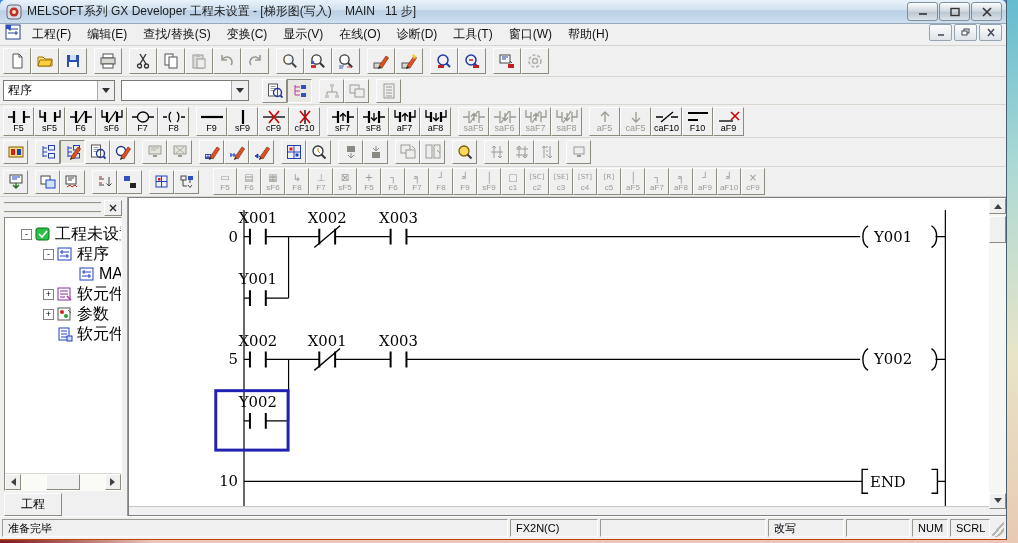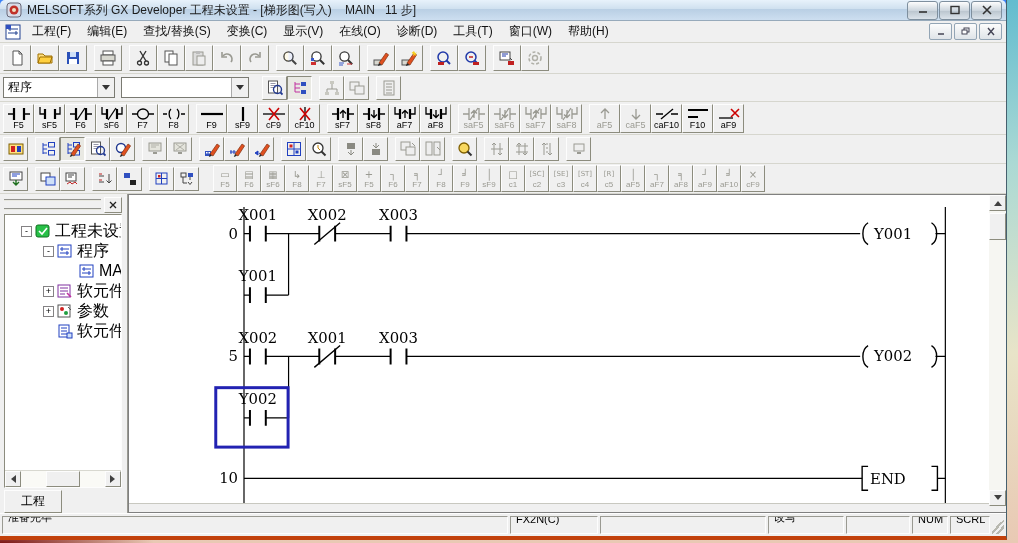--- a/index.html
+++ b/index.html
@@ -4,32 +4,32 @@
 <style>
   html,body{margin:0;padding:0}
   body{
     width:1018px;height:543px;overflow:hidden;
     font-family:"Liberation Sans",sans-serif;
     background:
       radial-gradient(ellipse 220px 30px at 0% 100%, #7a1414 0%, rgba(122,20,20,0) 70%),
       linear-gradient(180deg,#63bccf 0%,#abd9d4 30%,#e8e4c8 65%,#e9c9b4 100%);
   }
   .window{position:absolute;left:0;top:0;width:1007px;height:540px;background:#3b82f6;
-    border-right:1px solid #46606e;border-bottom:4px solid #c2410c;display:flex;flex-direction:column;box-sizing:border-box}
+    border-right:1px solid #46606e;border-bottom:1px solid #c2410c;display:flex;flex-direction:column;box-sizing:border-box}
   
   .titlebar{height:25px;display:flex;align-items:center;padding:0 4px 0 6px;
     background:linear-gradient(180deg,#e8f2fb 0%,#cfe0ef 45%,#b9cfe4 46%,#cddff0 100%);
     border-bottom:1px solid #97aabb;border-radius:5px 5px 0 0}
   .title{font-size:12px;color:#1c1c1c;white-space:pre;margin-left:5px;flex:1;overflow:hidden}
   .wbtns{display:flex;gap:1px}
   .wbtn{width:29px;height:17px;display:flex;align-items:center;justify-content:center;
     background:linear-gradient(180deg,#fdfdfd,#cdd6de 50%,#b9c4cd 51%,#dbe3ea);
     border:1px solid #7e8f9e;border-radius:3px}
   
-  .menubar{height:21px;display:flex;align-items:center;background:#f0f0f0;border-bottom:1px solid #d6d6ce;padding:0 2px}
+  .menubar{height:21px;display:flex;background:#f0f0f0;border-bottom:1px solid #d6d6ce;padding:0 2px}
   .menu-item{font-size:12px;color:#111;padding:2px 8px;white-space:nowrap}
   .mdi-btns{margin-left:auto;display:flex;gap:2px;padding-right:2px}
   .mdibtn{width:21px;height:15px;display:flex;align-items:center;justify-content:center;
     background:linear-gradient(180deg,#fcfcfc,#dfe4e8);border:1px solid #93a5b5;border-radius:2px}
   
   .tbar{display:flex;align-items:center;background:#f0f0f0;border-bottom:1px solid #d6d6ce;padding:2px 3px;box-sizing:border-box}
   .row1{height:32px}.row2{height:28px}.row3{height:33px}.row4{height:29px}.row5{height:30px}
   .tbtn{width:28px;height:26px;min-width:28px;display:flex;align-items:center;justify-content:center;
     background:#f0f0f0;border:1px solid;border-color:#fdfdfd #8c8c7e #8c8c7e #fdfdfd;box-sizing:border-box}
   .small{width:25px;height:24px;min-width:25px}
@@ -89,21 +89,21 @@
   .mdibottom{height:8px;background:#f0f0f0;border-top:1px solid #c8c8c0}
   .vscroll{position:absolute;right:0;top:0;width:17px;height:311px;background:#f6f6f2;display:flex;flex-direction:column}
   .varrow{width:17px;height:16px;background:#f0f0f0;border:1px solid;border-color:#fdfdfd #8c8c7e #8c8c7e #fdfdfd;
     display:flex;align-items:center;justify-content:center;box-sizing:border-box}
   .vtrack{flex:1;position:relative}
   .vthumb{position:absolute;top:2px;left:0;width:17px;height:27px;background:#f0f0f0;
     border:1px solid;border-color:#fdfdfd #8c8c7e #8c8c7e #fdfdfd;box-sizing:border-box}
   
   .statusbar{height:23px;display:flex;align-items:center;background:#f0f0f0;border-top:1px solid #fdfdfd;padding:2px 2px;box-sizing:border-box;gap:2px}
   .seg{height:18px;border:1px solid;border-color:#9a9a92 #fdfdfd #fdfdfd #9a9a92;
-    font-size:11px;color:#000;display:flex;align-items:flex-end;padding:8px 5px;box-sizing:border-box;white-space:nowrap;overflow:hidden}
+    font-size:11px;color:#000;display:flex;align-items:center;padding:8px 5px;box-sizing:border-box;white-space:nowrap;overflow:hidden}
   .sgrip{width:12px;height:18px;margin-left:auto;background:
     linear-gradient(135deg,transparent 50%,#b8b8b0 50%,#b8b8b0 60%,transparent 60%,transparent 70%,#b8b8b0 70%,#b8b8b0 80%,transparent 80%)}
 </style>
 </head>
 <body>
 
 <svg width="0" height="0" style="position:absolute">
   <defs>
     <g id="mag">
         <circle cx="6.5" cy="6.5" r="4.6" fill="#fff" stroke="#333" stroke-width="1.3"></circle>

